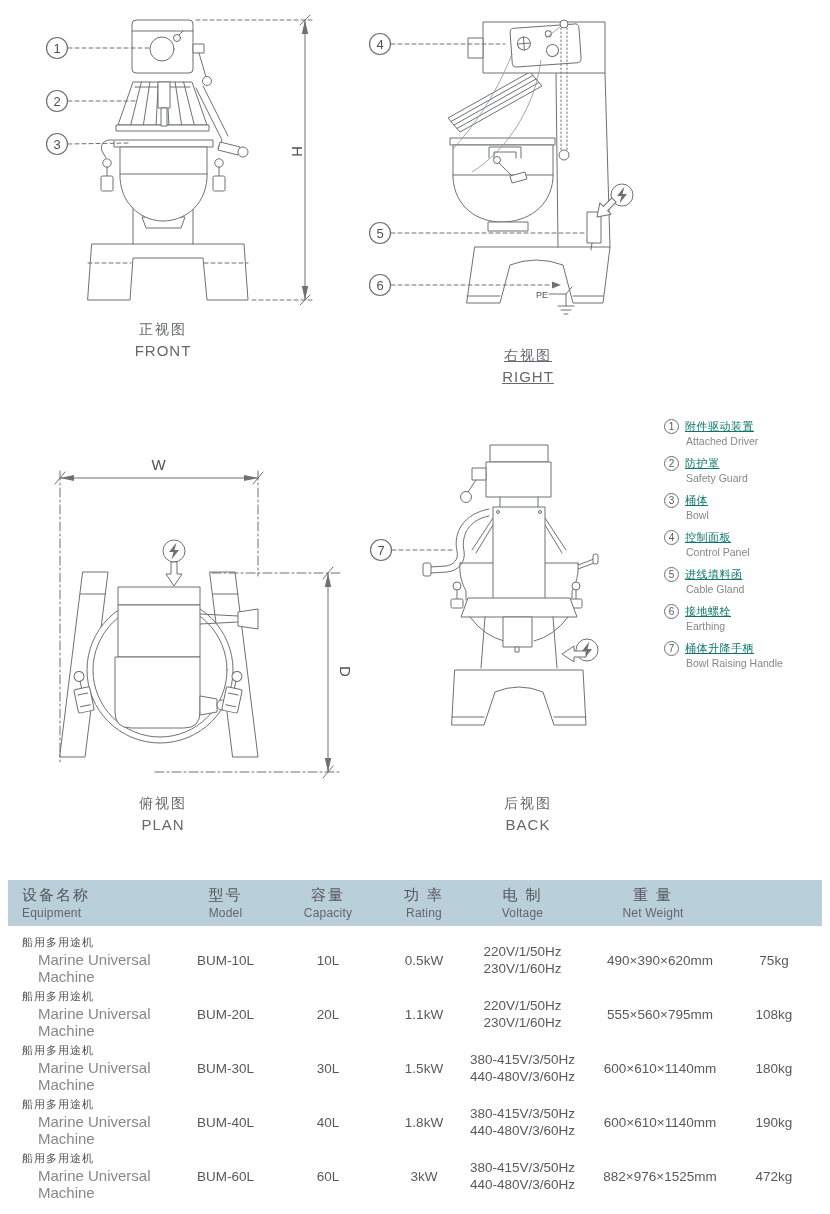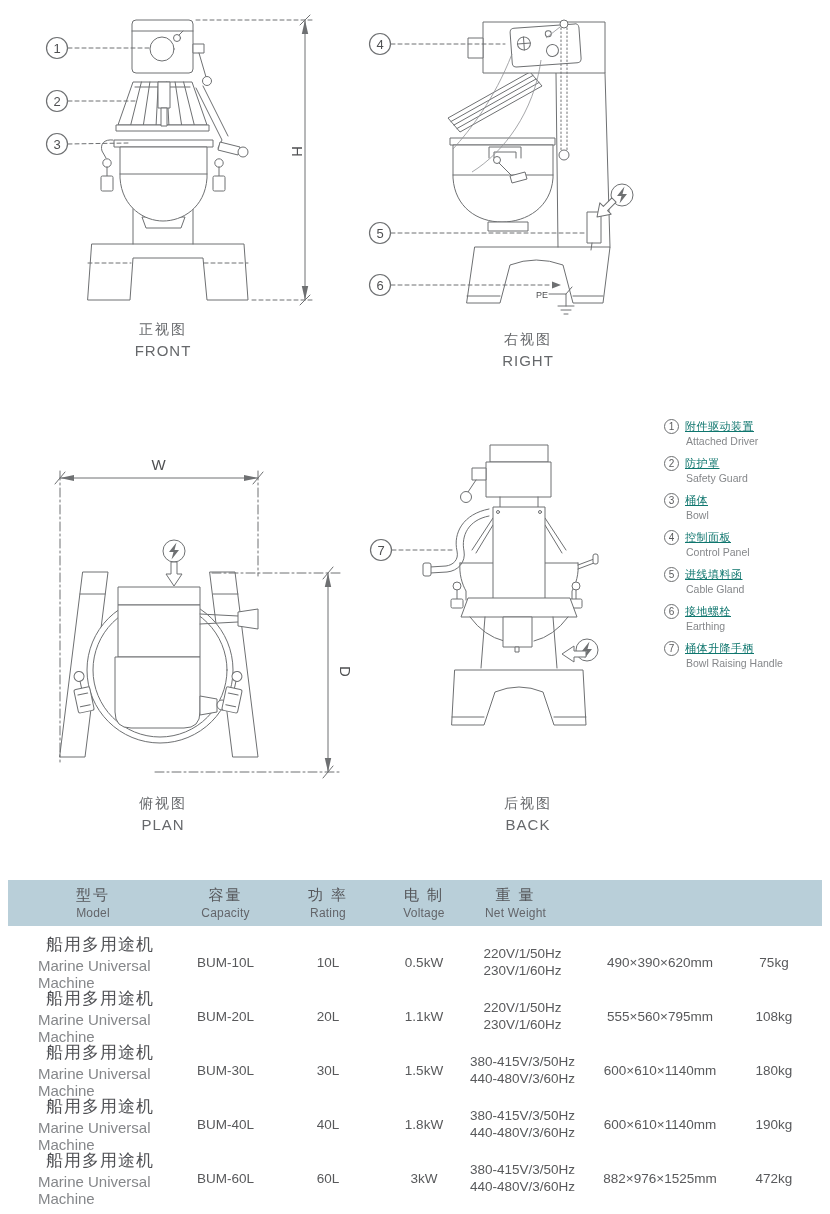--- a/index.html
+++ b/index.html
@@ -35,21 +35,21 @@
   .th{text-align:center;}
   .th.left{text-align:left;padding-left:14px;}
   .th:last-child{padding-right:14px;}
   .th-zh{font-size:15px;color:#55565a;letter-spacing:2px;}
   .th-en{font-size:12px;color:#63656a;margin-top:1px;letter-spacing:0.2px;}
   .tbody{padding-top:7px;}
   .trow{display:grid;grid-template-columns:170px 95px 110px 82px 115px 160px 82px;height:54px;
         align-items:center;text-align:center;font-size:13.5px;color:#58595b;}
   .trow .td:last-child{padding-right:14px;}
   .td-equip{text-align:left;padding-left:14px;}
-  .equip-zh{font-size:17px;letter-spacing:1px;color:#505155;text-align:center;}
+  .equip-zh{font-size:11px;letter-spacing:1px;color:#505155;}
   .equip-en{font-size:15px;color:#85878a;margin-top:1px;padding-left:16px;}
   .td-volt div{line-height:17px;}
 </style>
 </head>
 <body>
 
 <div class="canvas">
 
 <svg class="art" width="830" height="1214" viewBox="0 0 830 1214">
   <defs>
@@ -308,21 +308,21 @@
     <line class="ln dash" x1="392" y1="550" x2="452" y2="550"></line>
     <circle class="co" cx="381" cy="550" r="10.5"></circle>
     <text class="cotxt" x="381" y="554.5">7</text>
   </g>
 </svg>
 
   <div class="view-title" style="left:63px;top:321px;">
     <div class="vt-zh">正视图</div>
     <div class="vt-en">FRONT</div>
   </div>
-  <div class="view-title" style="left:428px;top:331px;">
+  <div class="view-title" style="left:428px;top:347px;text-decoration:underline;">
     <div class="vt-zh">右视图</div>
     <div class="vt-en">RIGHT</div>
   </div>
   <div class="view-title" style="left:63px;top:795px;">
     <div class="vt-zh">俯视图</div>
     <div class="vt-en">PLAN</div>
   </div>
   <div class="view-title" style="left:428px;top:795px;">
     <div class="vt-zh">后视图</div>
     <div class="vt-en">BACK</div>
@@ -375,20 +375,24 @@
     <div class="lg-row">
       <span class="lg-num">7</span>
       <span class="lg-zh">桶体升降手柄</span>
     </div>
     <div class="lg-en">Bowl Raising Handle</div>
   </div>
     </div>
 
   <div class="spec-table">
     <div class="thead" style="background: rgb(185, 207, 217);">
+        <div class="th left">
+    <div class="th-zh">设备名称</div>
+    <div class="th-en">Equipment</div>
+  </div>
         <div class="th">
     <div class="th-zh">型号</div>
     <div class="th-en">Model</div>
   </div>
         <div class="th">
     <div class="th-zh">容量</div>
     <div class="th-en">Capacity</div>
   </div>
         <div class="th">
     <div class="th-zh">功 率</div>

